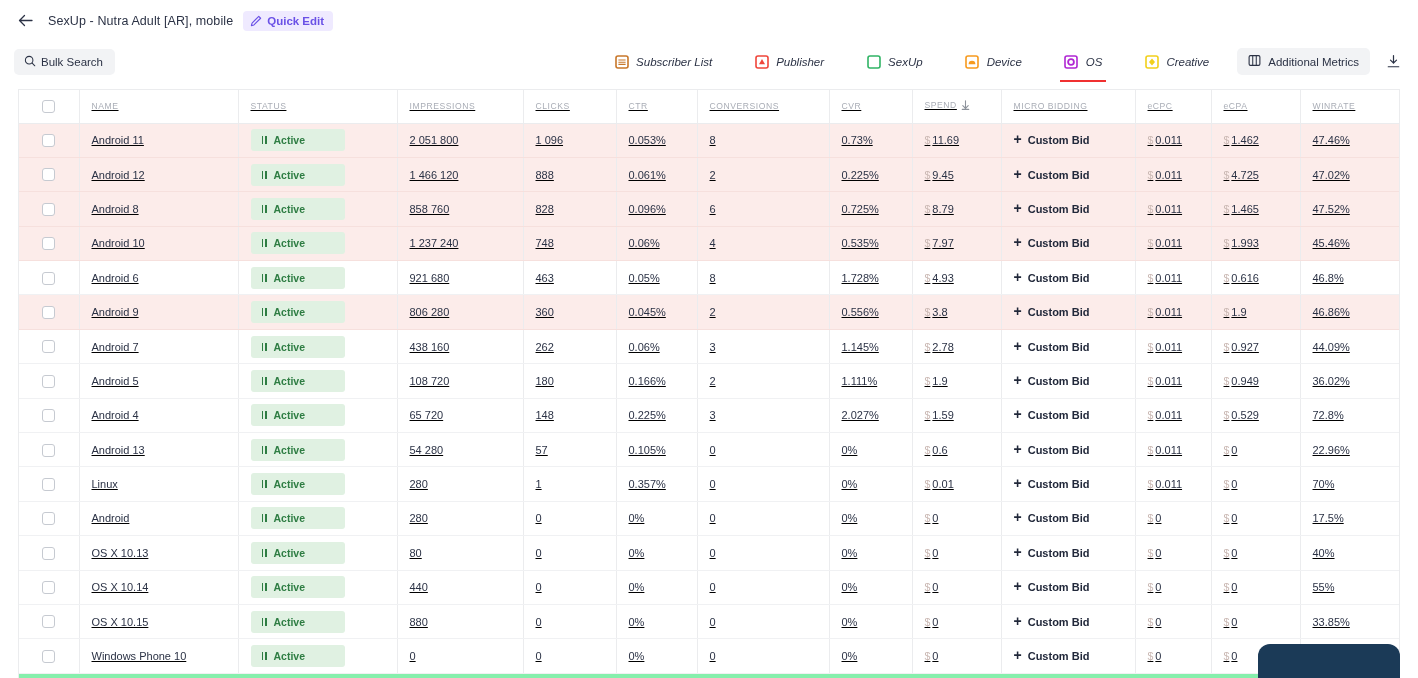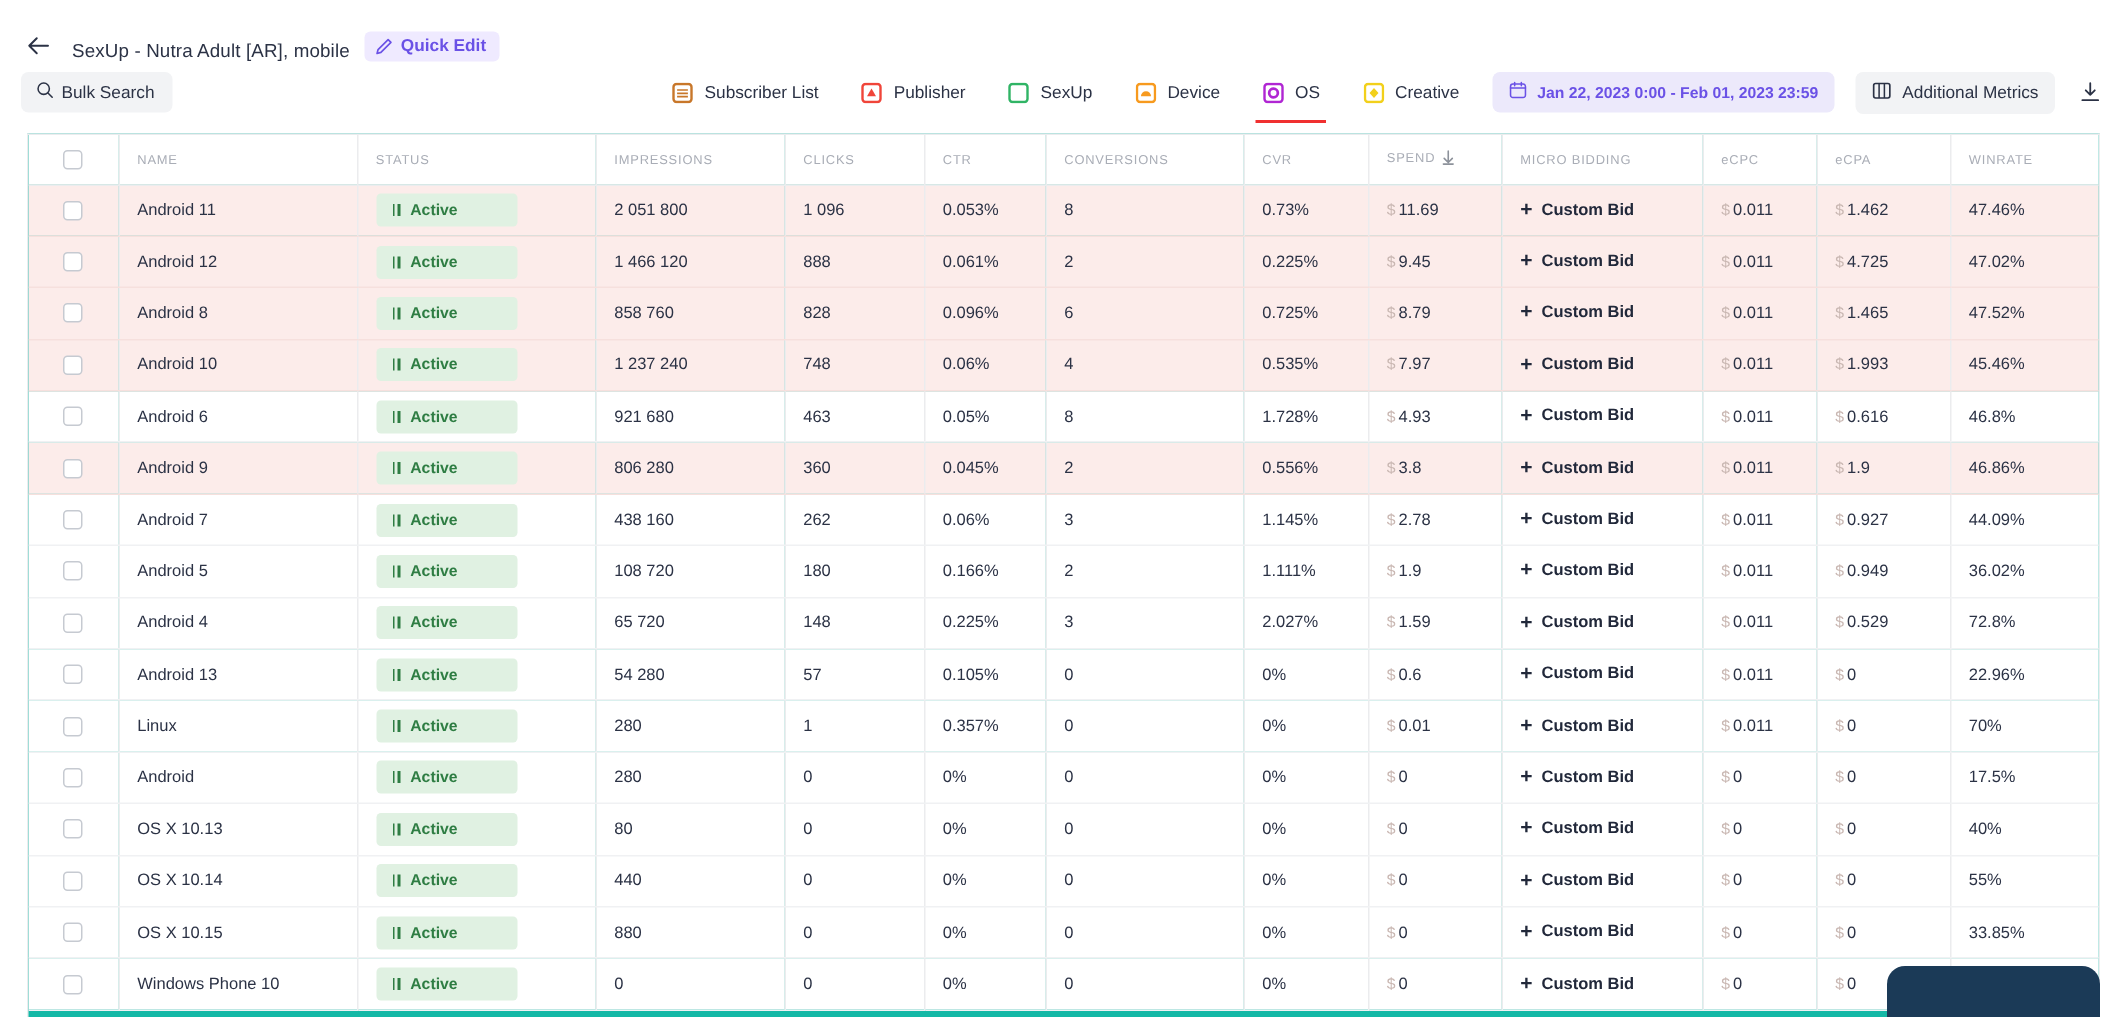--- a/index.html
+++ b/index.html
@@ -8,21 +8,21 @@
     background: #ffffff;
     font-family: "Liberation Sans", sans-serif;
     overflow: hidden;
   }
   .page { position: relative; width: 1418px; height: 678px; background:#fff; }
 
   
   .topbar {
     height: 41px;
     display: flex;
-    align-items: flex-end;
+    align-items: center;
     padding-left: 14px;
     background: #ffffff;
   }
   .back-btn {
     width: 22px; height: 22px;
     display: flex; align-items: center; justify-content: center;
     color: #2b3245; font-size: 15px; line-height: 1;
     cursor: pointer;
   }
   .page-title {
@@ -58,23 +58,24 @@
     background: #f2f3f5;
     border-radius: 5px;
     padding: 6px 12px 6px 10px;
     font-size: 11.5px;
     color: #2b3245;
     cursor: pointer;
     white-space: nowrap;
   }
   .tabs {
     display: flex; align-items: center;
-    gap: 0px;
+    gap: 14px;
     margin-left: auto;
     height: 41px;
+    font-style: italic;
   }
   .tab {
     display: inline-flex; align-items: center; gap: 7px;
     font-size: 11.5px;
     color: #2b3245;
     padding: 0 14px;
     height: 41px;
     position: relative;
     cursor: pointer;
     white-space: nowrap;
@@ -117,22 +118,23 @@
     display: flex; align-items: center; justify-content: center;
     cursor: pointer; color: #2b3245;
   }
 
   
   .table-wrap {
     position: absolute;
     left: 18px; right: 18px; top: 89px; bottom: 0;
     border: 1px solid #ebecee;
     border-bottom: none;
-    background: #14b8a6;
+    background: #86efac;
     overflow: hidden;
+    text-decoration: underline;
   }
   table { border-collapse: collapse; width: 100%; table-layout: fixed; }
   thead th {
     height: 33px;
     font-size: 8.6px;
     font-weight: 400;
     letter-spacing: .55px;
     color: #a9adb6;
     text-align: left;
     padding: 0 0 0 12px;
@@ -295,29 +297,20 @@
           <svg width="14" height="14" viewBox="0 0 14 14">
               <rect x="1" y="1" width="12" height="12" rx="2" fill="none" stroke="#f2d01b" stroke-width="1.6"></rect>
               <path d="M7 3.6l3 3.4-3 3.4-3-3.4 3-3.4z" fill="#f2d01b"></path>
             </svg>
         </span>
         <span>Creative</span>
       </div>
 
     </div>
 
-    <div class="daterange">
-      <span>
-        <svg width="12" height="12" viewBox="0 0 14 14" fill="none">
-          <rect x="1.2" y="2.4" width="11.6" height="10.4" rx="1.8" stroke="#6a51e6" stroke-width="1.2"></rect>
-          <path d="M1.2 5.4h11.6M4.4 1.2v2.4M9.6 1.2v2.4" stroke="#6a51e6" stroke-width="1.2" stroke-linecap="round"></path>
-        </svg>
-      </span>
-      <span>Jan 22, 2023 0:00 - Feb 01, 2023 23:59</span>
-    </div>
 
     <div class="addmetrics">
       <span>
         <svg width="13" height="13" viewBox="0 0 14 14" fill="none">
           <rect x="1.2" y="1.8" width="11.6" height="10.4" rx="1.4" stroke="#2b3245" stroke-width="1.2"></rect>
           <path d="M5.1 1.8v10.4M8.9 1.8v10.4" stroke="#2b3245" stroke-width="1.1"></path>
         </svg>
       </span>
       <span>Additional Metrics</span>
     </div>

